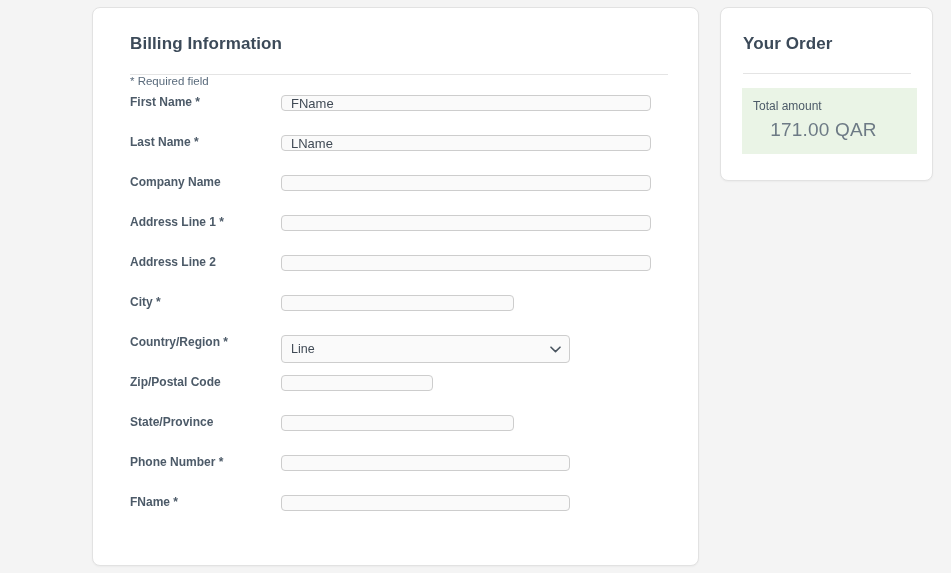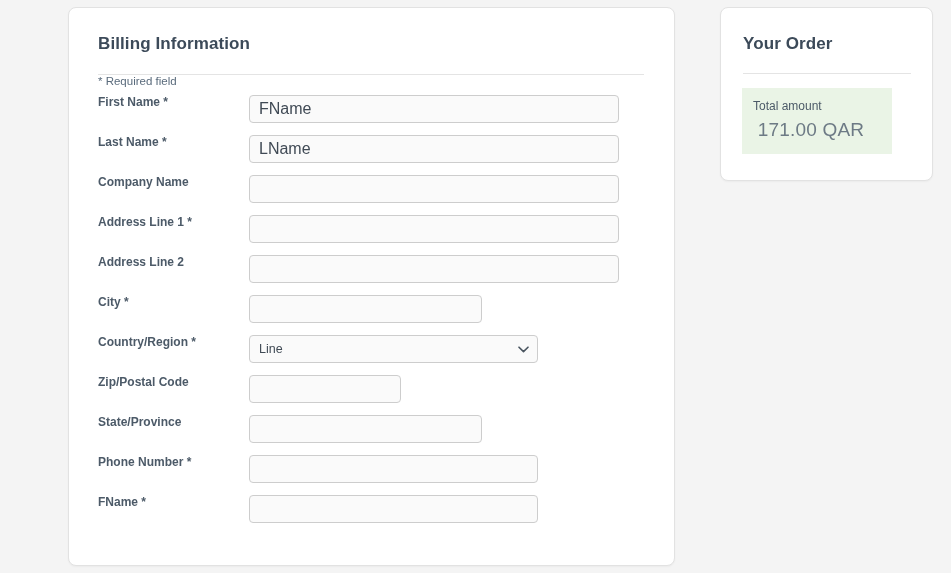--- a/index.html
+++ b/index.html
@@ -15,28 +15,29 @@
   .page {
     position: relative;
     width: 951px;
     height: 573px;
     background: #f4f4f4;
   }
 
   
   .billing-card {
     position: absolute;
-    left: 68px;
+    left: 92px;
     top: 7px;
     width: 607px;
     height: 559px;
     background: #ffffff;
     border: 1px solid #e2e2e2;
     border-radius: 8px;
     box-shadow: 0 1px 2px rgba(0,0,0,0.04);
+    padding-left: 8px;
   }
   .billing-inner {
     padding: 26px 30px 0 29px;
   }
   .section-title {
     font-size: 17px;
     font-weight: bold;
     color: #3c4a59;
     letter-spacing: 0.1px;
     margin: 0;
@@ -64,26 +65,26 @@
   .form-label {
     width: 151px;
     flex: 0 0 151px;
     font-size: 12px;
     font-weight: bold;
     color: #4c5a68;
     line-height: 1.2;
     white-space: nowrap;
   }
   .field {
-    height: 28px;
+    height: 16px;
     background: #fafafa;
     border: 1px solid #cdcdcd;
     border-radius: 4px;
     font-family: "Liberation Sans", sans-serif;
-    font-size: 16px;
+    font-size: 13px;
     color: #404a55;
     padding: 0 9px;
     outline: none;
     display: flex;
     align-items: center;
   }
   .field::placeholder { color: #9aa3ab; }
   .w-370 { width: 370px; }
   .w-233 { width: 233px; }
   .w-289 { width: 289px; }
@@ -132,21 +133,21 @@
   .order-inner { padding: 26px 21px 0 22px; }
   .order-divider {
     margin-top: 17px;
     border-top: 1px solid #e4e4e4;
     width: 100%;
   }
   .total-box {
     margin-top: 14px;
     background: #eaf4e6;
     padding: 11px 23px 13px 11px;
-    width: 150px;
+    width: 175px;
     margin-left: -1px;
   }
   .total-label {
     font-size: 12px;
     color: #4c5a68;
     line-height: 1.2;
   }
   .total-value {
     text-align: center;
     font-size: 19px;

